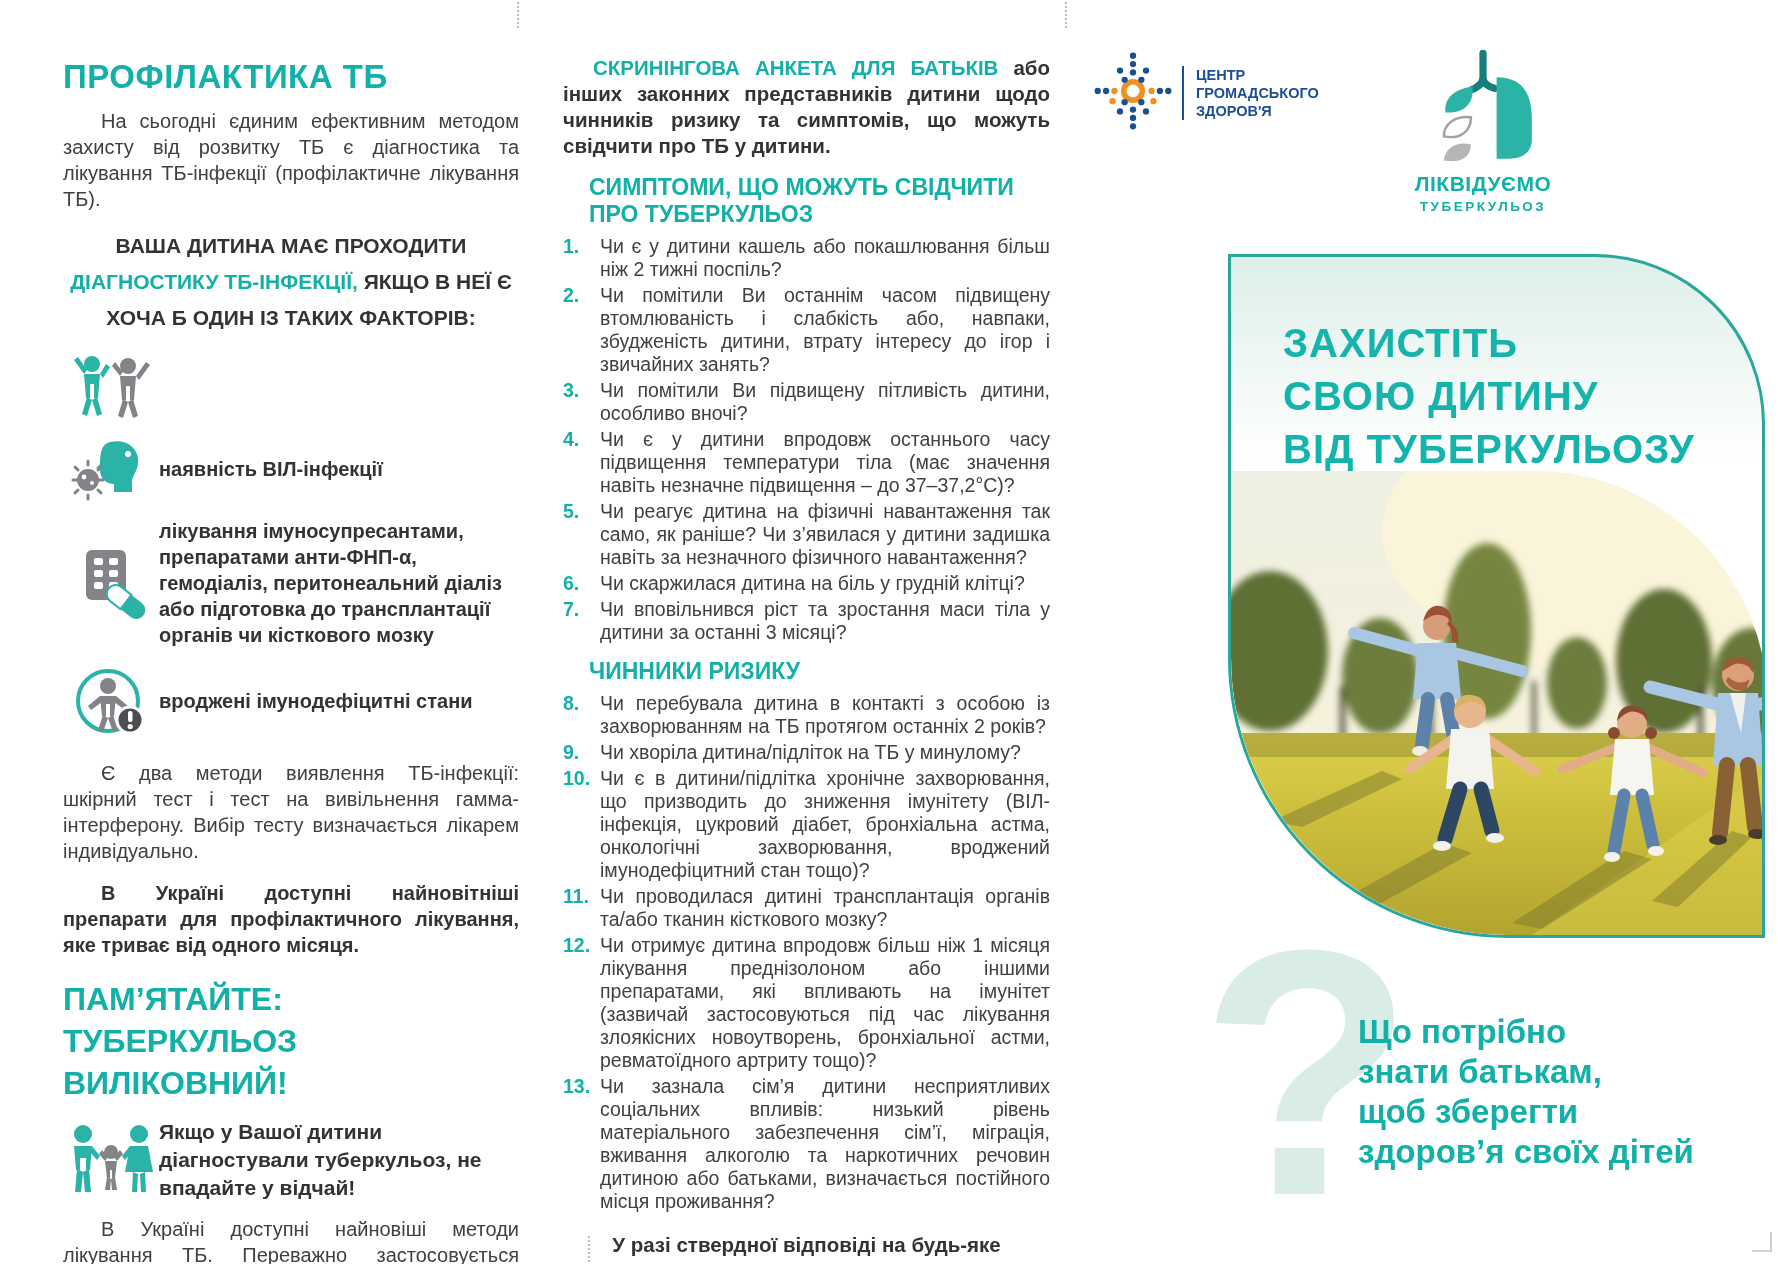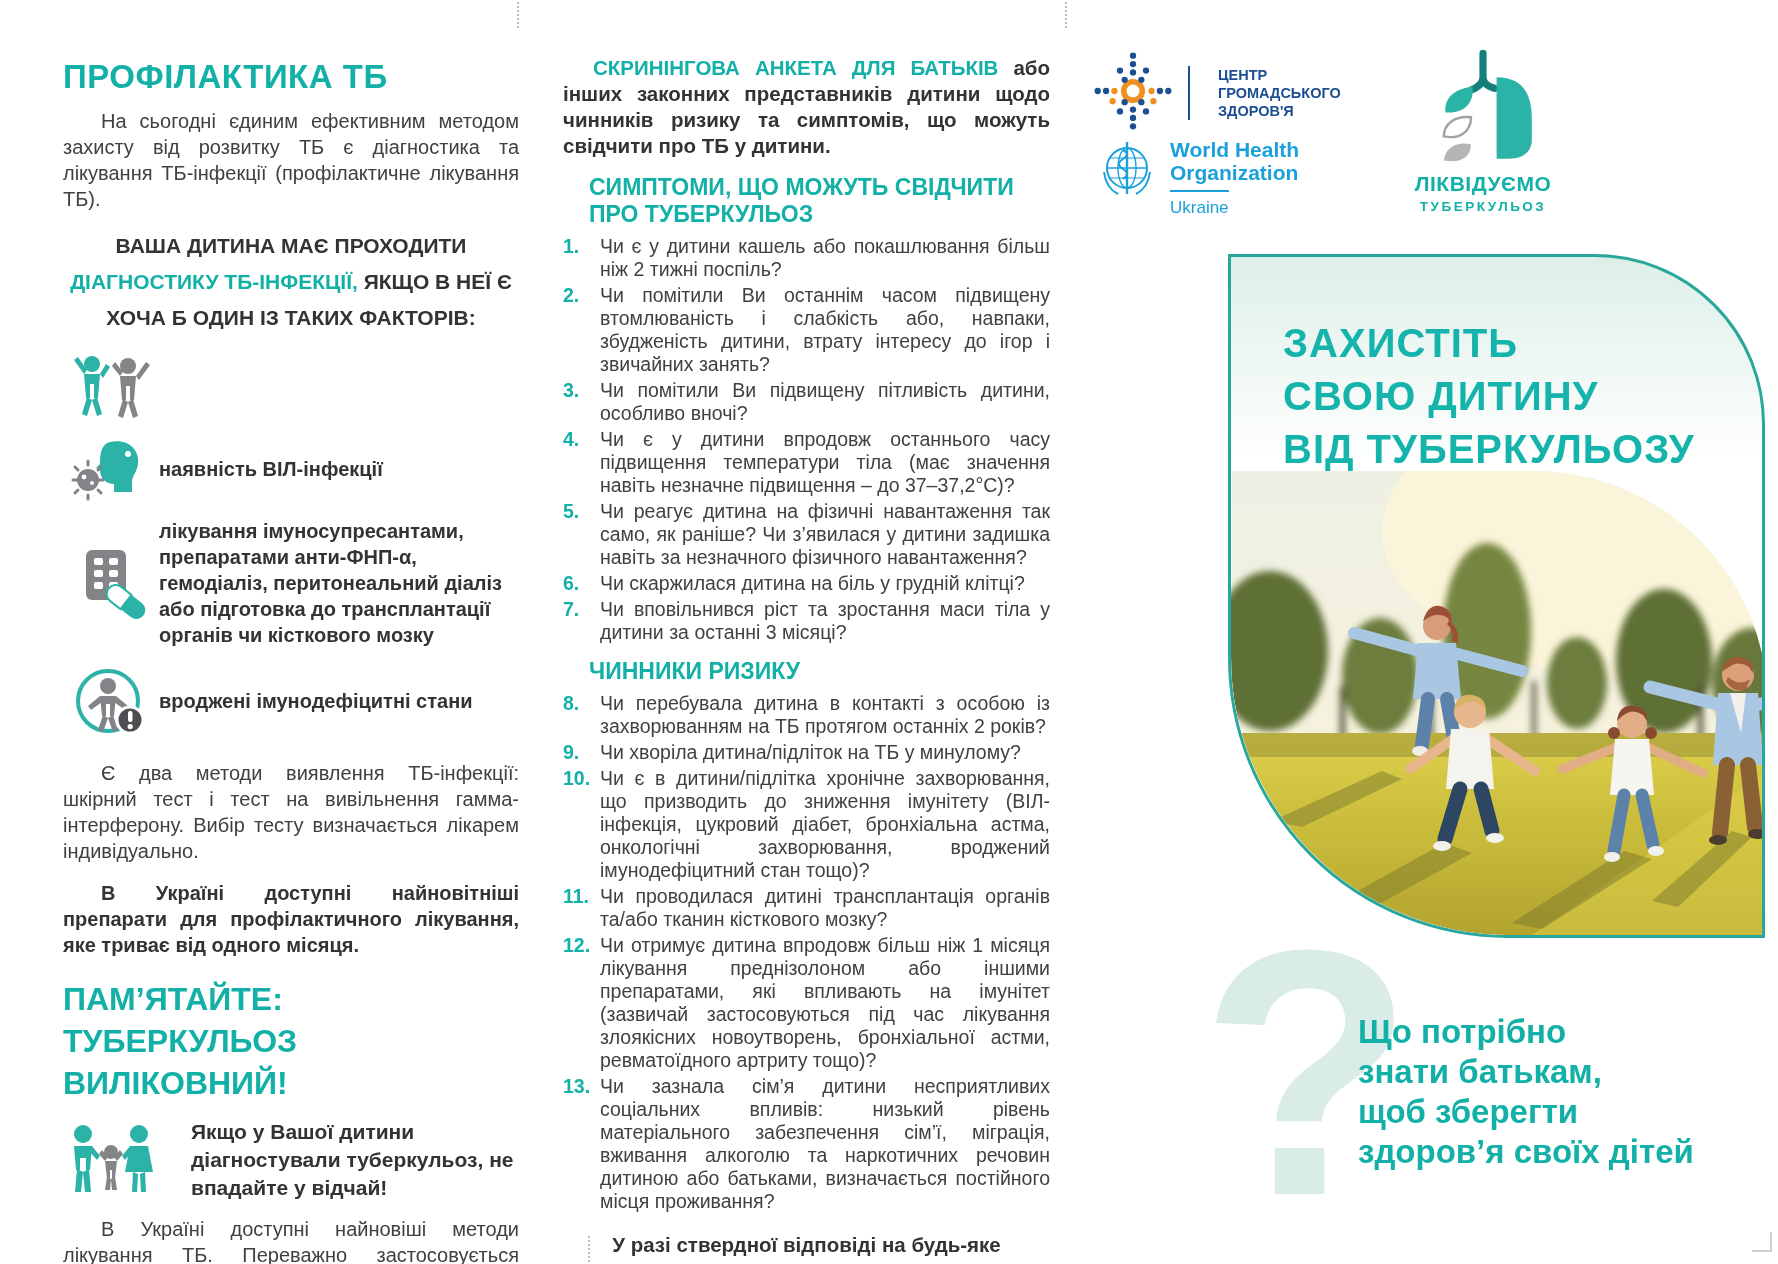--- a/index.html
+++ b/index.html
@@ -11,35 +11,35 @@
   
   #panel-left{left:63px;top:58px;width:456px;}
   .lp-title{color:#13b0a7;font-size:33px;font-weight:bold;letter-spacing:.5px;margin:0 0 12px 0;}
   .lp-p{font-size:20px;line-height:26px;text-align:justify;text-indent:38px;margin:0 0 16px 0;}
   .lp-callout{font-size:21px;line-height:36px;font-weight:bold;text-align:center;color:#333335;margin:4px 0 18px 0;}
   .risk-row{display:flex;align-items:center;margin:0 0 16px 0;}
   .risk-icon{flex:none;width:96px;display:flex;justify-content:center;}
   .risk-text{font-size:20px;line-height:26px;font-weight:bold;color:#333335;}
   .lp-bold{font-weight:bold;color:#333335;}
   .remember{color:#13b0a7;font-size:32px;line-height:42px;font-weight:bold;margin:20px 0 14px 0;}
-  .family-row{display:flex;align-items:center;margin:0 0 14px 0;gap:32px;}
+  .family-row{display:flex;align-items:center;margin:0 0 14px 0;}
   .family-text{font-size:21px;line-height:28px;font-weight:bold;color:#333335;}
 
   
   #panel-mid{left:563px;top:55px;width:487px;}
   .mp-intro{font-size:20.5px;line-height:26px;font-weight:bold;color:#333335;text-align:justify;text-indent:30px;margin:0 0 8px 0;}
   .mp-subhead{color:#13b0a7;font-size:23px;font-weight:bold;margin:15px 0 7px 26px;}
   .q-item{display:flex;margin:0 0 3px 0;}
   .q-num{flex:none;width:37px;font-size:19.5px;line-height:23px;font-weight:bold;color:#13b0a7;}
   .q-text{flex:1;font-size:19.5px;line-height:23px;text-align:justify;color:#414143;}
   .advice{font-size:20.5px;line-height:27px;font-weight:bold;color:#333335;text-align:center;margin:18px 0 16px 0;}
 
   
   .logo-cgz{position:absolute;left:1094px;top:52px;display:flex;align-items:center;}
-  .cgz-text{border-left:2px solid #1c4f91;padding-left:28px;margin-left:16px;
+  .cgz-text{border-left:2px solid #1c4f91;padding-left:12px;margin-left:10px;
             color:#1c4f91;font-size:14.5px;line-height:18px;font-weight:bold;}
   .logo-who{position:absolute;left:1094px;top:138px;display:flex;align-items:flex-start;}
   .who-text{color:#1ba0dc;font-size:21px;line-height:23px;font-weight:bold;margin-left:10px;}
   .who-country{font-weight:normal;font-size:17px;border-top:2px solid #1ba0dc;margin-top:6px;padding-top:4px;display:inline-block;}
   .logo-tb{position:absolute;left:1398px;top:50px;width:170px;text-align:center;}
   .tb-line1{color:#13b0a7;font-size:21px;font-weight:bold;letter-spacing:.5px;margin-top:6px;}
   .tb-line2{color:#13b0a7;font-size:13.5px;font-weight:bold;letter-spacing:2.5px;margin-top:3px;}
 
   #cover-card{position:absolute;left:1228px;top:254px;width:537px;height:684px;box-sizing:border-box;
               border:3px solid #2aa79d;border-radius:0 170px 0 280px;
@@ -326,39 +326,20 @@
         </g>
       </svg>
     </span>
     <span class="cgz-text">
       <span style="display:block;">ЦЕНТР</span>
       <span style="display:block;">ГРОМАДСЬКОГО</span>
       <span style="display:block;">ЗДОРОВ'Я</span>
     </span>
   </div>
 
-  <div class="logo-who">
-    <span>
-      <svg width="66" height="66" viewBox="0 0 66 66">
-        <circle cx="33" cy="30" r="20" fill="none" stroke="#1ba0dc" stroke-width="2"></circle>
-        <ellipse cx="33" cy="30" rx="9" ry="20" fill="none" stroke="#1ba0dc" stroke-width="1.4"></ellipse>
-        <line x1="13" y1="30" x2="53" y2="30" stroke="#1ba0dc" stroke-width="1.4"></line>
-        <line x1="15" y1="20" x2="51" y2="20" stroke="#1ba0dc" stroke-width="1.2"></line>
-        <line x1="15" y1="40" x2="51" y2="40" stroke="#1ba0dc" stroke-width="1.2"></line>
-        <line x1="33" y1="4" x2="33" y2="56" stroke="#1ba0dc" stroke-width="2.4"></line>
-        <path d="M29 12 q8 4 0 9 q-8 5 0 10 q8 5 0 10" fill="none" stroke="#1ba0dc" stroke-width="2"></path>
-        <path d="M10 34 q2 16 14 22 M56 34 q-2 16 -14 22" fill="none" stroke="#1ba0dc" stroke-width="2"></path>
-      </svg>
-    </span>
-    <span class="who-text">
-      <span style="display:block;">World Health</span>
-      <span style="display:block;">Organization</span>
-      <span class="who-country">Ukraine</span>
-    </span>
-  </div>
 
   <div class="logo-tb">
     <span>
       <svg width="120" height="112" viewBox="0 0 150 140">
         <path d="M75 4 L75 34 M75 34 Q75 44 60 50 M75 34 Q75 44 90 48" fill="none" stroke="#157f7c" stroke-width="9" stroke-linecap="round"></path>
         <path d="M92 40 C124 40 136 60 136 92 L136 118 C136 136 122 142 104 142 L92 142 Z" fill="#2cb3a8" transform="translate(0,-6)"></path>
         <path d="M62 46 C40 48 26 60 28 78 C50 80 64 68 62 46 Z" fill="#2cb3a8"></path>
         <path d="M60 84 C40 82 26 92 26 108 C46 112 60 102 60 84 Z" fill="#ffffff" stroke="#9fa1a4" stroke-width="3"></path>
         <path d="M60 118 C42 114 28 122 26 138 C46 142 60 134 60 118 Z" fill="#b3b5b7"></path>
       </svg>

